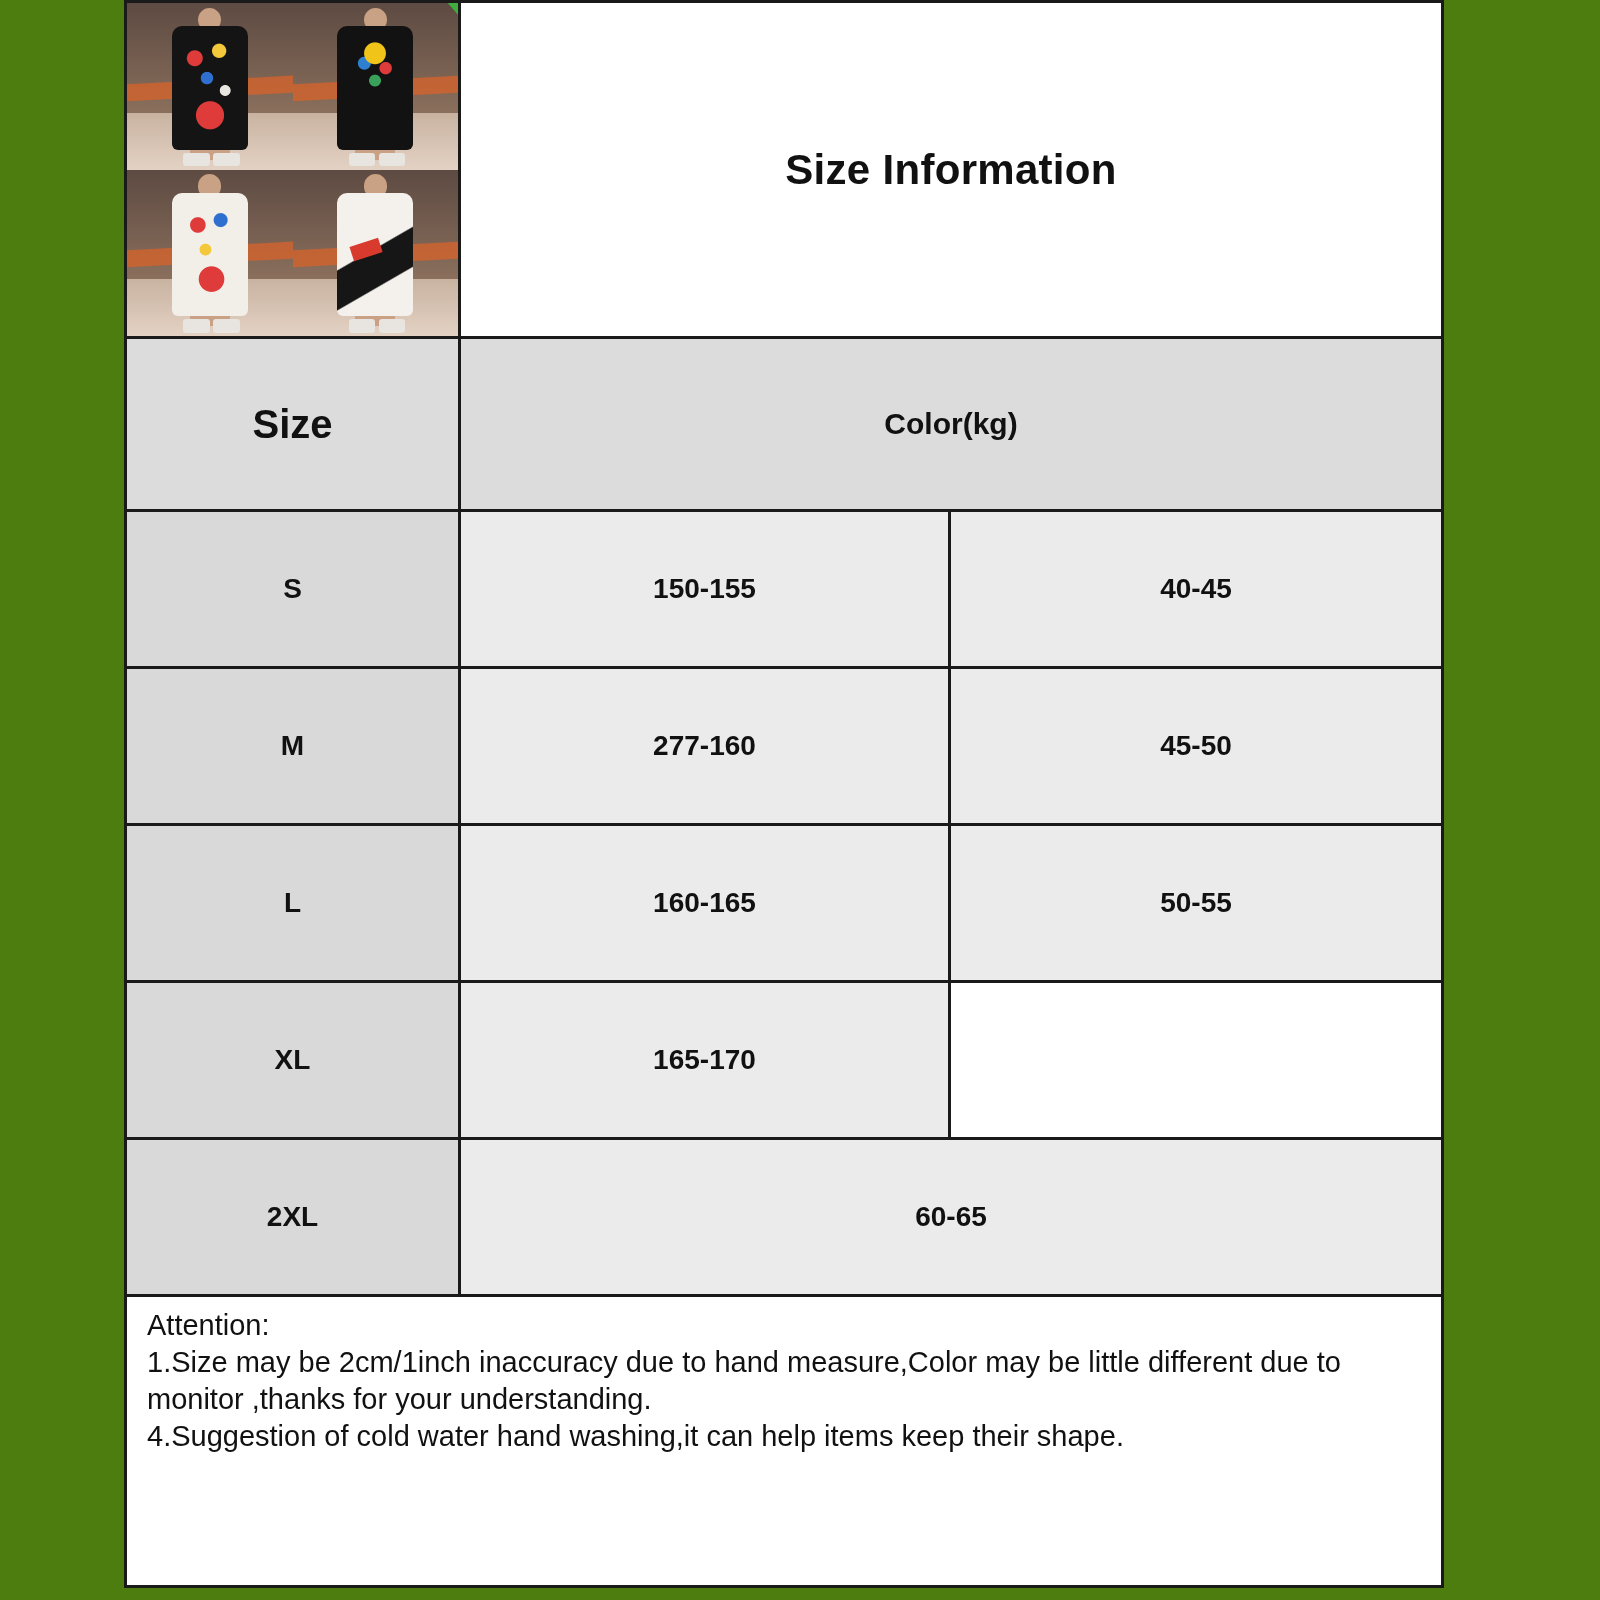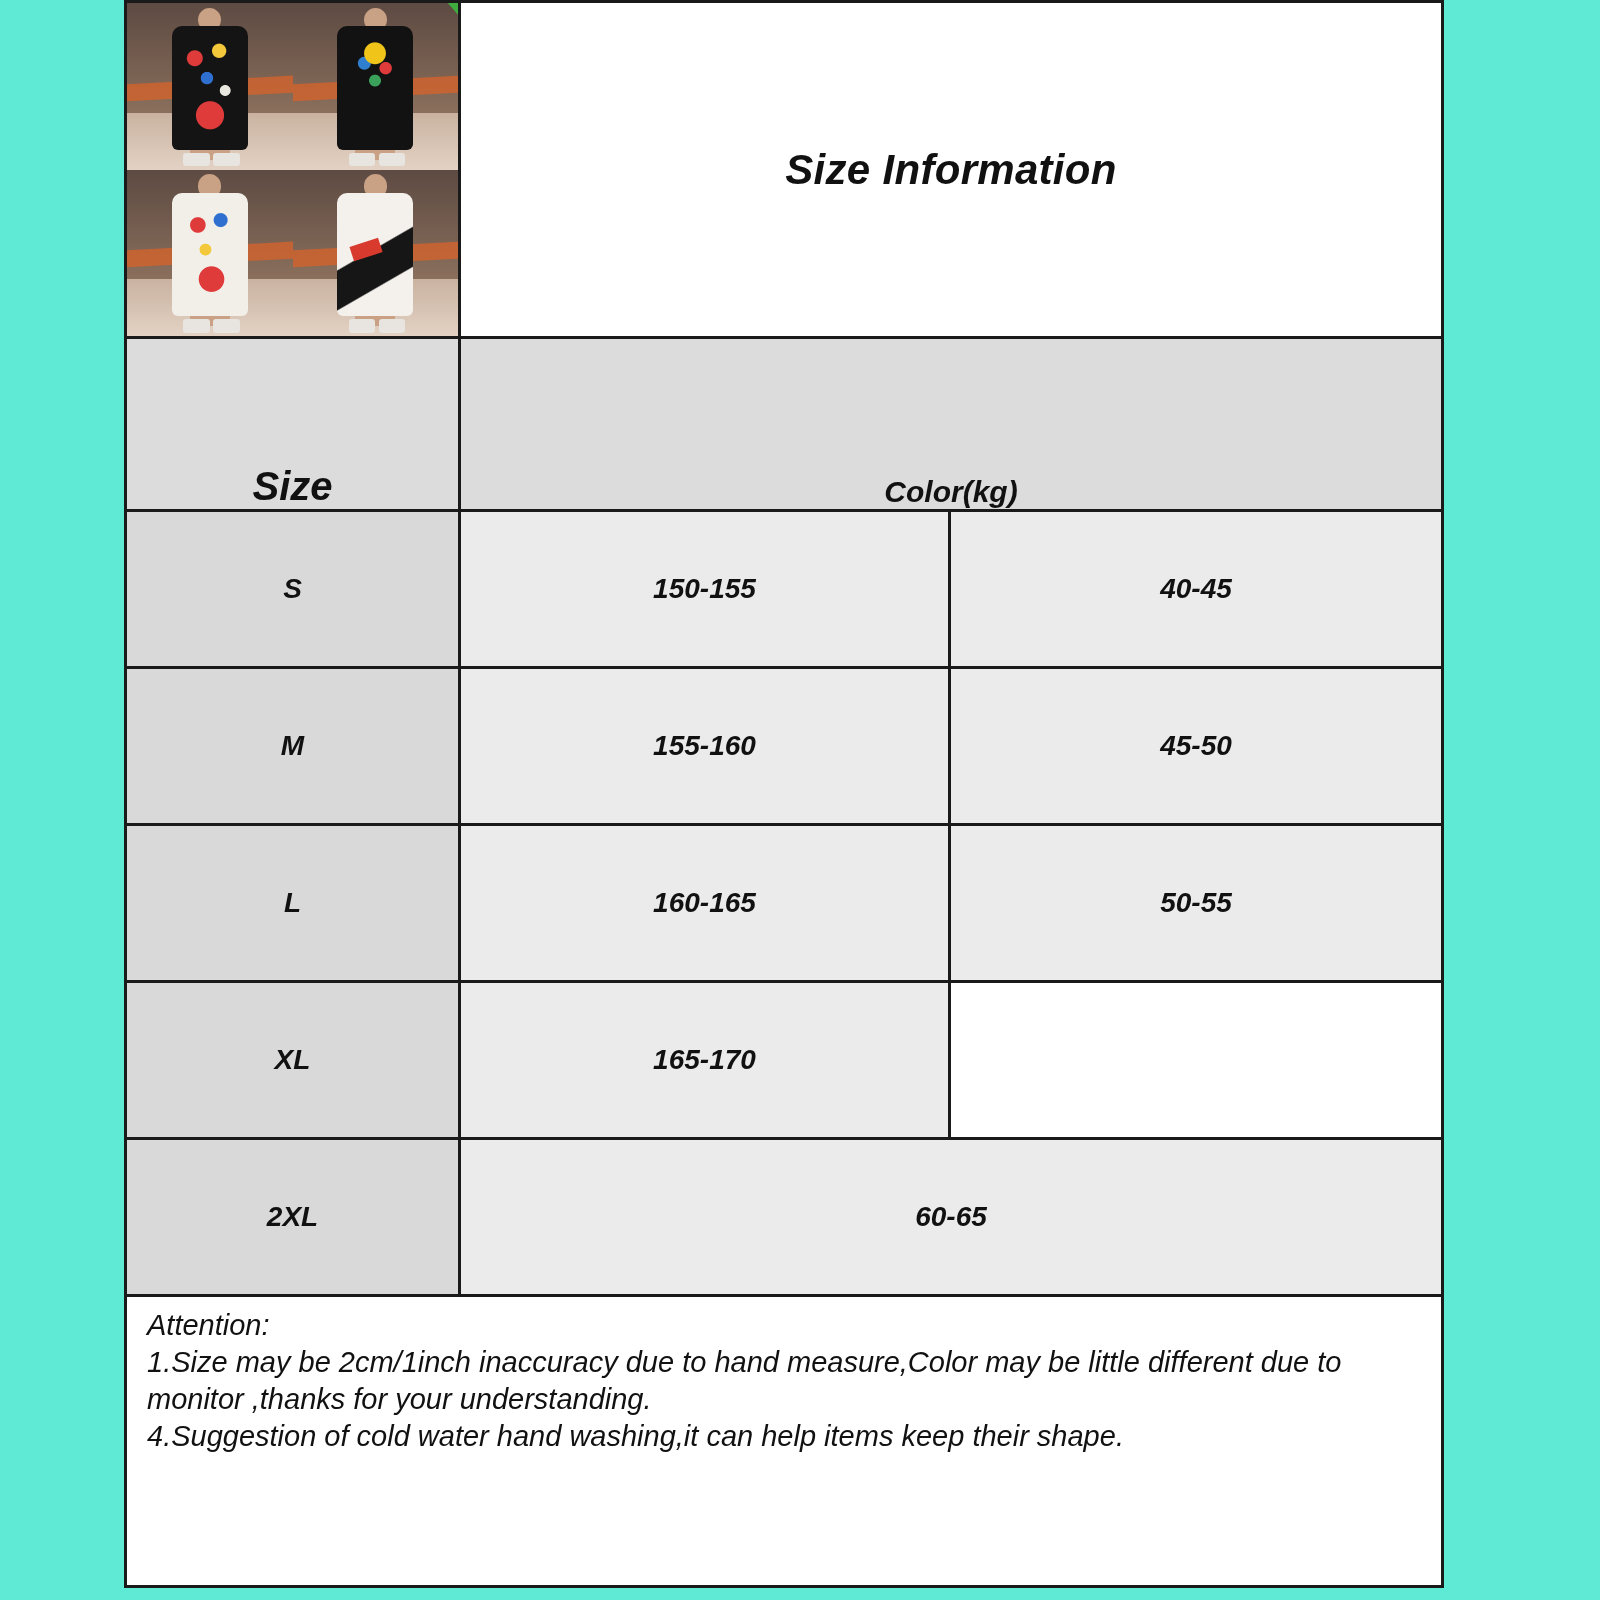--- a/index.html
+++ b/index.html
@@ -5,23 +5,22 @@
   html, body {
     margin: 0;
     padding: 0;
     background: #ffffff;
     font-family: "Liberation Sans", sans-serif;
   }
   #page {
     position: relative;
     width: 1600px;
     height: 1600px;
-    background: #5eead4;
-    box-sizing: border-box;
-    font-style: italic;
+    background: #4d7c0f;
+    box-sizing: border-box;
   }
   .sheet {
     position: absolute;
     left: 124px;
     top: 0px;
     width: 1320px;
     height: 1588px;
     border: 3px solid #1a1a1a;
     box-sizing: border-box;
     background: #ffffff;
@@ -190,21 +189,21 @@
     display: flex;
     align-items: center;
     justify-content: center;
     text-align: center;
     color: #111;
   }
   .c-size   { width: 334px; border-right: 3px solid #1a1a1a; background: #d9d9d9; }
   .c-height { width: 490px; border-right: 3px solid #1a1a1a; background: #ebebeb; }
   .c-weight { flex: 1; background: #ebebeb; }
 
-  .header-row .cell { height: 170px; background: #dcdcdc; align-items: flex-end; }
+  .header-row .cell { height: 170px; background: #dcdcdc; }
   .header-row .c-height, .header-row .c-weight { background: #dcdcdc; }
   .header-row .c-size span { font-size: 40px; font-weight: bold; }
   .header-row .c-height span,
   .header-row .c-weight span { font-size: 30px; font-weight: bold; }
 
   .data-row .cell { height: 154px; }
   .data-row .c-size span { font-size: 28px; font-weight: bold; }
   .data-row .c-height span,
   .data-row .c-weight span { font-size: 28px; font-weight: bold; }
 
@@ -298,21 +297,21 @@
         <div class="cell c-weight">
           <span>40-45</span>
         </div>
       </div>
 
       <div class="row data-row">
         <div class="cell c-size">
           <span>M</span>
         </div>
         <div class="cell c-height">
-          <span>155-160</span>
+          <span>277-160</span>
         </div>
         <div class="cell c-weight">
           <span>45-50</span>
         </div>
       </div>
 
       <div class="row data-row">
         <div class="cell c-size">
           <span>L</span>
         </div>

